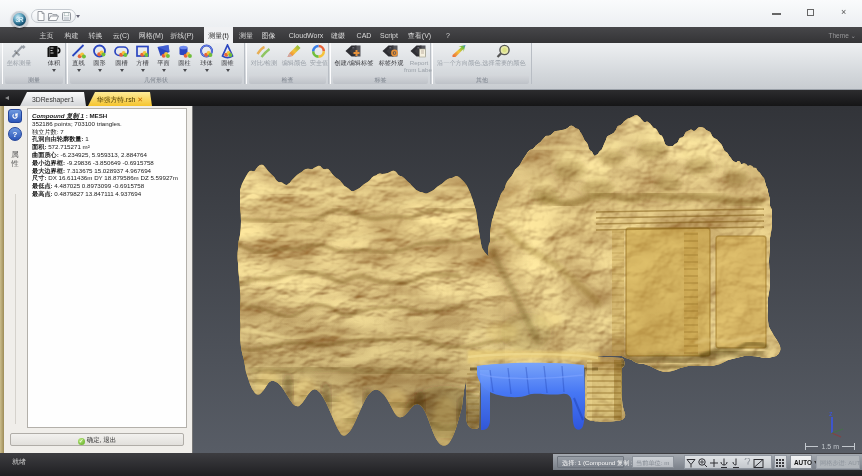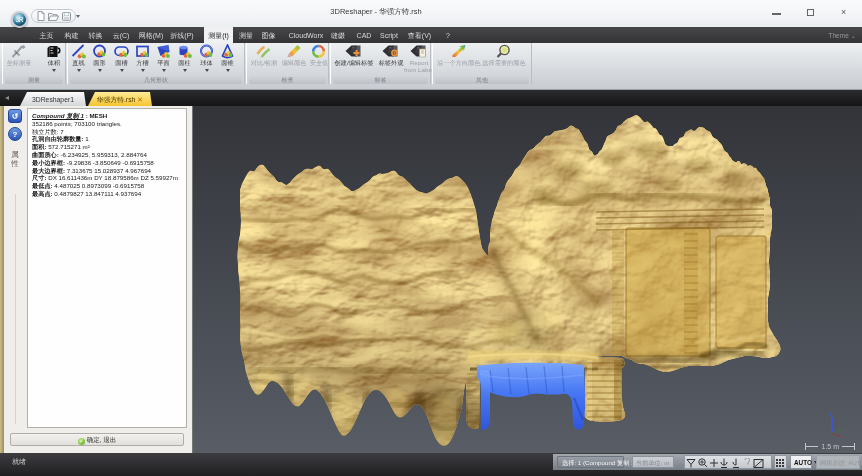--- a/index.html
+++ b/index.html
@@ -75,21 +75,20 @@
           <path d="M0.5 8.5 L0.5 1.5 h3.5 l1 1.2 h4 v1.3" fill="#f4f5f6" stroke="#8a8f96" stroke-width="0.9"></path>
           <path d="M0.5 8.5 L2.5 4 h8 l-2 4.5 z" fill="#fdfdfd" stroke="#8a8f96" stroke-width="0.9"></path>
         </svg>
       <svg width="9" height="9" viewBox="0 0 9 9">
           <rect x="0.5" y="0.5" width="8" height="8" rx="1" fill="#f2f3f5" stroke="#8a8f96" stroke-width="0.9"></rect>
           <rect x="2.2" y="0.8" width="4.6" height="3" fill="#fdfdfd" stroke="#9aa" stroke-width="0.5"></rect>
           <rect x="1.8" y="5" width="5.4" height="3.4" fill="#cfd4da"></rect>
         </svg>
       <span style="display:inline-block;width:0;height:0;border-left:2px solid transparent;border-right:2px solid transparent;border-top:3px solid #667;margin-left:2px"></span>
     </div>
-    <div id="title">3DReshaper - 华强方特.rsh</div>
     <div class="wbtn" style="left:772px;top:13px;width:9px;height:1.5px;background:#666"></div>
     <div class="wbtn" style="left:807px;top:9px;width:7px;height:7px;border:1.2px solid #666"></div>
     <div class="wbtn" style="left:841px;top:8px;font-size:9px;color:#555">×</div>
   </div>
   <div id="menubar">
       <div class="mtab" style="left:36px;width:21px">主页</div>
       <div class="mtab" style="left:61px;width:21px">构建</div>
       <div class="mtab" style="left:85px;width:21px">转换</div>
       <div class="mtab" style="left:108px;width:26px">云(C)</div>
       <div class="mtab" style="left:135px;width:32px">网格(M)</div>

